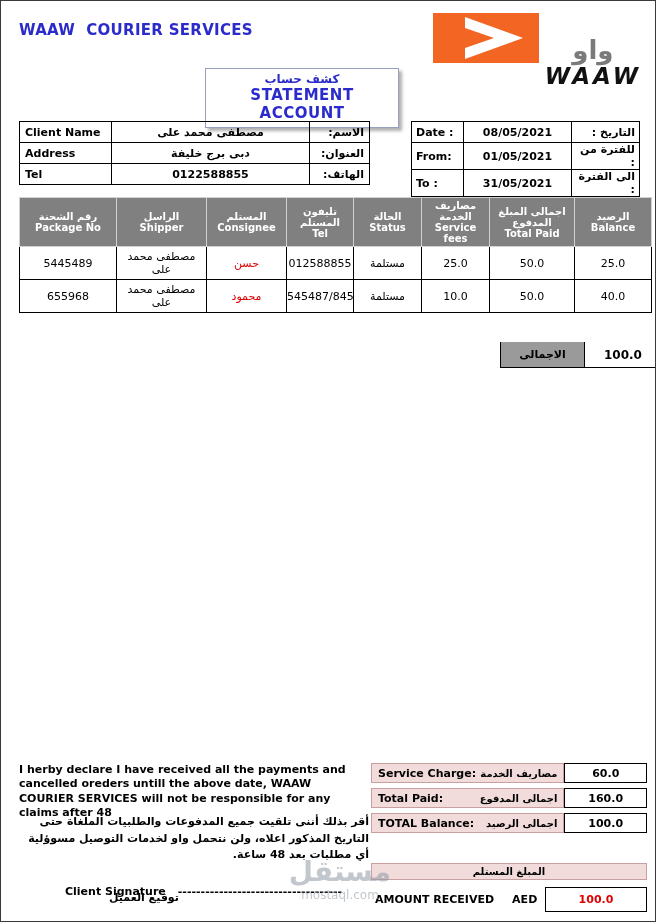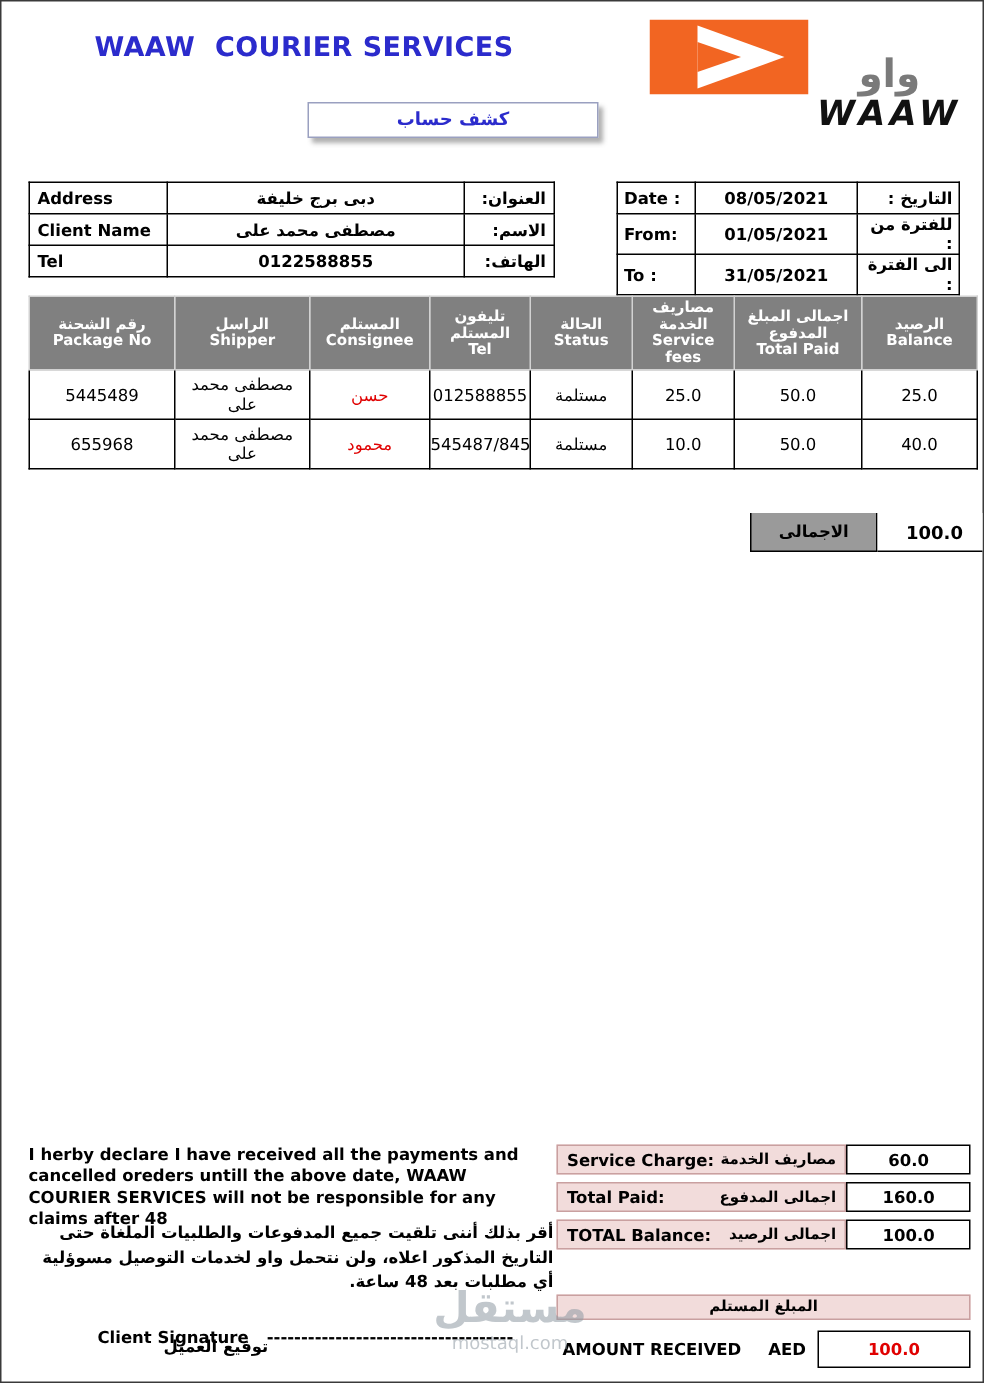--- a/index.html
+++ b/index.html
@@ -1,21 +1,21 @@
 <!DOCTYPE html>
 <html><head>
 <meta charset="utf-8">
 <style>
   * { box-sizing: border-box; margin: 0; padding: 0; }
   html, body { background: #fff; }
   body { font-family: "DejaVu Sans", sans-serif; color: #000; }
   .page { position: relative; width: 656px; height: 922px; background: #fff; border: 1px solid #3a3a3a; overflow: hidden; }
 
   
-  .company-name { position: absolute; left: 18px; top: 20px; font-size: 18px; font-weight: bold; color: #2b2bcc; letter-spacing: .3px; white-space: pre; margin-left: 44px; }
+  .company-name { position: absolute; left: 18px; top: 20px; font-size: 15px; font-weight: bold; color: #2b2bcc; letter-spacing: .3px; white-space: pre; }
   .logo { position: absolute; right: 14px; top: 12px; display: flex; align-items: flex-start; }
   .logo-box { width: 106px; height: 50px; display: block; }
   .logo-text { display: flex; flex-direction: column; align-items: center; margin-left: 6px; margin-top: 24px; }
   .logo-ar { font-size: 26px; color: #7a7a7a; font-weight: bold; line-height: 1; }
   .logo-en { font-size: 23px; color: #111; font-weight: bold; letter-spacing: 3px; line-height: 1; margin-top: 2px; font-style: italic; }
 
   
   .title-box { position: absolute; left: 204px; top: 67px; width: 194px; padding: 3px 4px 5px; text-align: center; background: #fff; border: 1px solid #9aa0c0; box-shadow: 3px 3px 3px rgba(80,80,80,.45); }
   .title-ar { font-size: 12px; font-weight: bold; color: #2b2bcc; }
   .title-en { font-size: 15px; font-weight: bold; color: #2b2bcc; letter-spacing: .5px; }
@@ -80,33 +80,34 @@
       <polygon points="32,15 61,25 32,35" fill="#f26522"></polygon>
     </svg>
     <div class="logo-text">
       <div class="logo-ar">واو</div>
       <div class="logo-en">WAAW</div>
     </div>
   </div>
 
   <div class="title-box">
     <div class="title-ar">كشف حساب</div>
+    <div class="title-en">STATEMENT ACCOUNT</div>
   </div>
 
   <table class="client-table">
     <tbody>
         <tr>
+      <td class="ct-label">Client Name</td>
+      <td class="ct-value">مصطفى محمد على</td>
+      <td class="ct-ar">الاسم:</td>
+    </tr>
+    <tr>
       <td class="ct-label">Address</td>
       <td class="ct-value">دبى برج خليفة</td>
       <td class="ct-ar">العنوان:</td>
-    </tr>
-    <tr>
-      <td class="ct-label">Client Name</td>
-      <td class="ct-value">مصطفى محمد على</td>
-      <td class="ct-ar">الاسم:</td>
     </tr>
     <tr>
       <td class="ct-label">Tel</td>
       <td class="ct-value">0122588855</td>
       <td class="ct-ar">الهاتف:</td>
     </tr>
   </tbody>
     </table>
 
   <table class="date-table">

